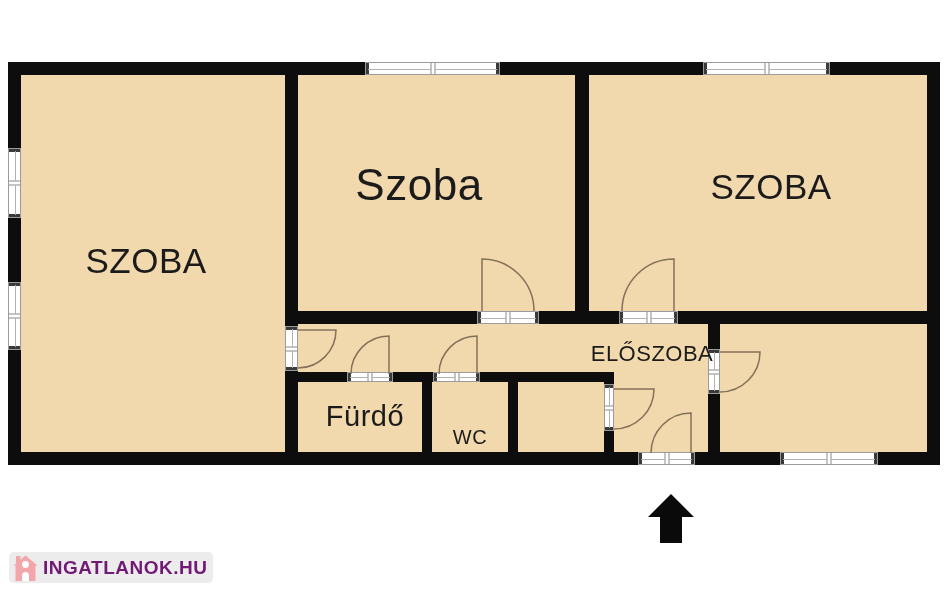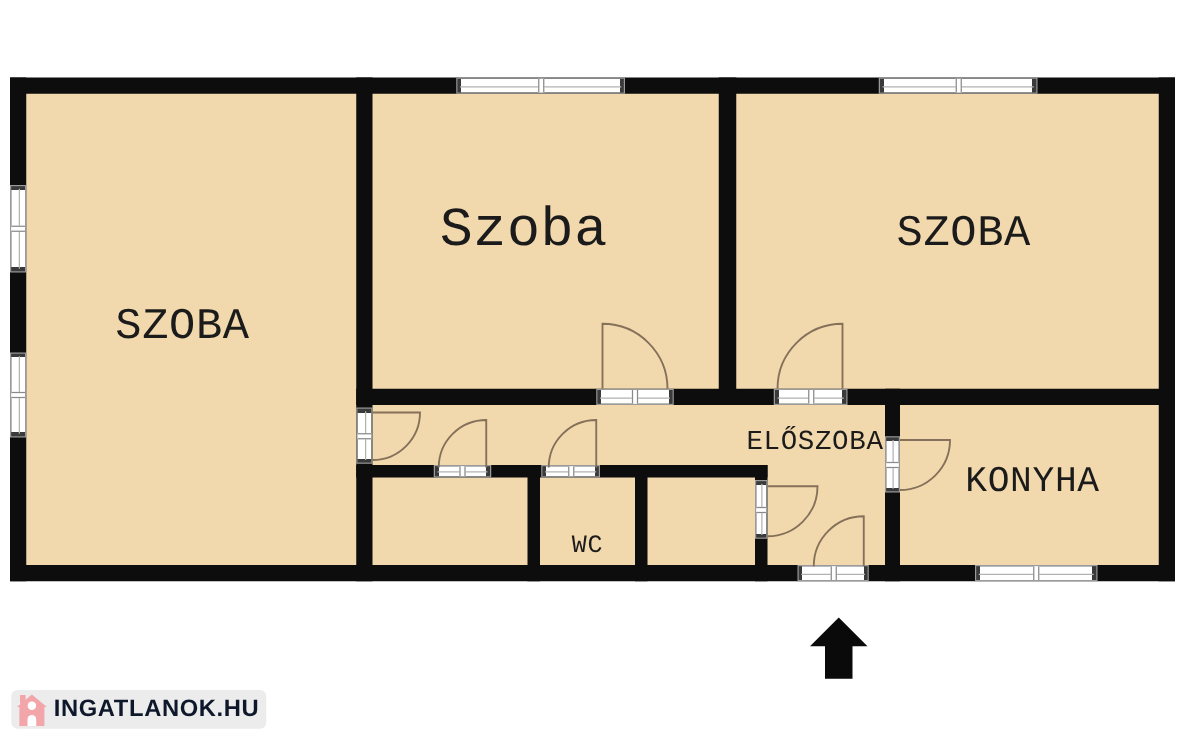--- a/index.html
+++ b/index.html
@@ -15,30 +15,29 @@
   .winv{background:linear-gradient(180deg,#3a3a3a 0 3px,#ffffff 3px calc(100% - 3px),#3a3a3a calc(100% - 3px));}
   .winh::before{content:"";position:absolute;left:2px;right:2px;top:50%;height:1px;background:#b2b2b2;}
   .winv::before{content:"";position:absolute;top:2px;bottom:2px;left:50%;width:1px;background:#b2b2b2;}
   .winh::after{content:"";position:absolute;left:50%;top:0;bottom:0;width:5px;transform:translateX(-50%);
     background:#fff;border-left:1px solid #8a8a8a;border-right:1px solid #8a8a8a;box-sizing:border-box;}
   .winv::after{content:"";position:absolute;top:50%;left:0;right:0;height:5px;transform:translateY(-50%);
     background:#fff;border-top:1px solid #8a8a8a;border-bottom:1px solid #8a8a8a;box-sizing:border-box;}
   .room-label{
     position:absolute;transform:translate(-50%,-50%);color:#1b1b1b;white-space:nowrap;
     letter-spacing:0.5px;
-    font-family:Liberation Mono, monospace;
   }
   svg.overlay{position:absolute;left:0;top:0;}
   .door-path{stroke:#85715a;stroke-width:1.5;fill:none;}
   #watermark{
     position:absolute;left:9px;top:552px;width:204px;height:31px;background:#ececec;
     border-radius:5px;display:flex;align-items:center;gap:5px;padding-left:4px;box-sizing:border-box;
   }
   #watermark .wm-text{
-    color:#0f172a;font-weight:bold;font-size:19px;letter-spacing:0.5px;white-space:nowrap;
+    color:#701a75;font-weight:bold;font-size:19px;letter-spacing:0.5px;white-space:nowrap;
   }
 </style>
 </head>
 <body>
 
 <div id="stage">
   <div id="floorplan">
 
     <div class="interior" style="left:14px;top:68px;width:920px;height:391px;"></div>
 
@@ -80,21 +79,21 @@
       <path class="door-path" d="M614,389 L654,389 A40,40 0 0 1 614,429"></path>
       <path class="door-path" d="M720,352 L760,352 A40,40 0 0 1 720,392"></path>
       <path class="door-path" d="M691,453 L691,413 A40,40 0 0 0 651,453"></path>
       <path d="M671,494 L694,517 L682,517 L682,543 L660,543 L660,517 L648,517 Z" fill="#0a0a0a"></path>
     </svg>
 
     <div class="room-label" style="left:146px;top:261px;font-size:35px;">SZOBA</div>
     <div class="room-label" style="left:419px;top:185px;font-size:44px;">Szoba</div>
     <div class="room-label" style="left:771px;top:187px;font-size:35px;">SZOBA</div>
     <div class="room-label" style="left:652px;top:354px;font-size:22px;">ELŐSZOBA</div>
-    <div class="room-label" style="left:826px;top:385px;font-size:29px;">KONYHA</div>
+    <div class="room-label" style="left:365px;top:416px;font-size:29px;">Fürdő</div>
     <div class="room-label" style="left:470px;top:437px;font-size:20px;">WC</div>
   </div>
 
   <div id="watermark">
     <svg width="25" height="26" viewBox="0 0 25 26">
       <rect x="3" y="1" width="4.5" height="7" fill="#f2a6aa"></rect>
       <polygon points="0.5,10.5 12.5,0.5 24.5,10.5" fill="#f2a6aa"></polygon>
       <rect x="2.5" y="10" width="20" height="16" fill="#f2a6aa"></rect>
       <circle cx="12.5" cy="9.5" r="3.4" fill="#ffffff"></circle>
       <path d="M9 26 L9 20.5 A3.5 3.5 0 0 1 16 20.5 L16 26 Z" fill="#ffffff"></path>

